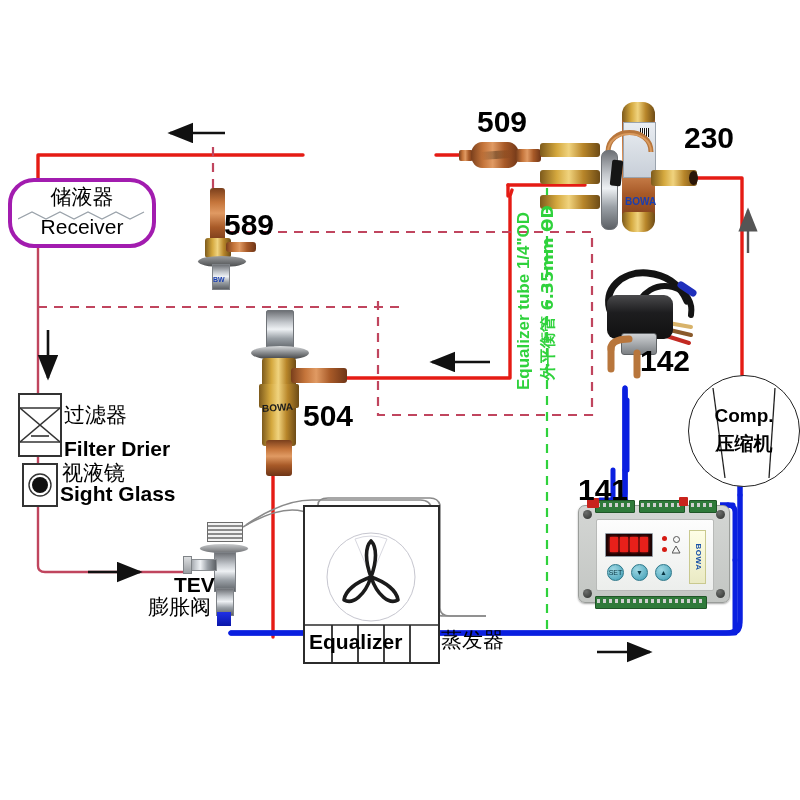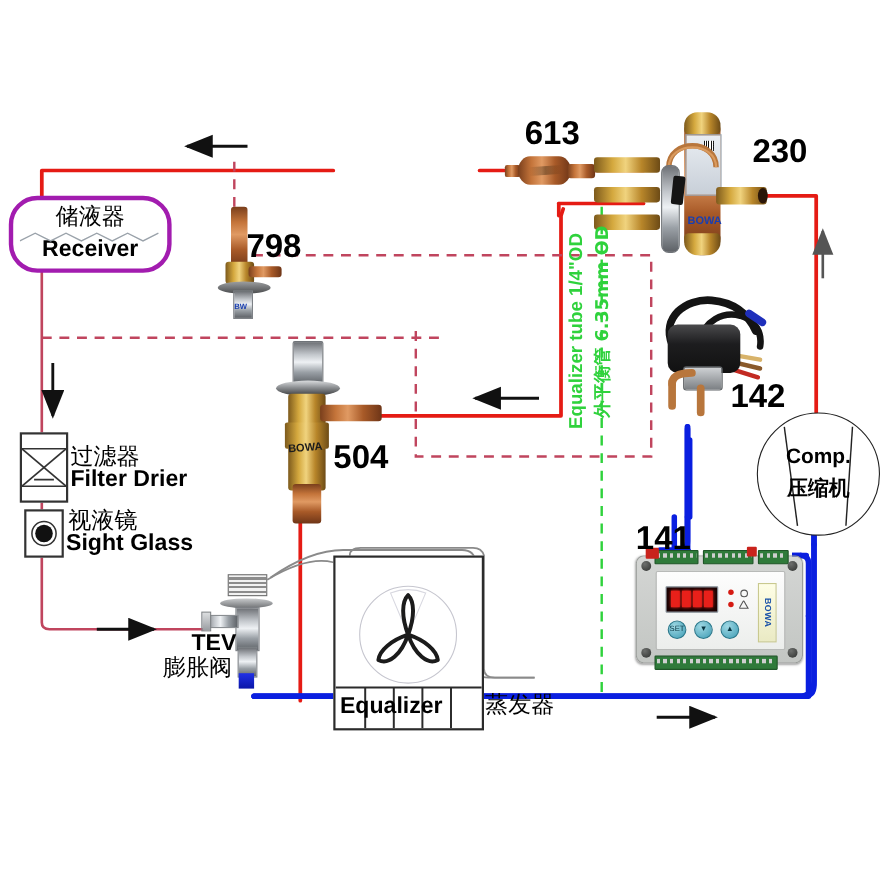--- a/index.html
+++ b/index.html
@@ -170,21 +170,21 @@
       <line x1="490" y1="362" x2="432" y2="362" marker-end="url(#ah)"></line>
       <line x1="597" y1="652" x2="650" y2="652" marker-end="url(#ah)"></line>
     </g>
     <g stroke="#555" stroke-width="2.4" fill="none">
       <line x1="748" y1="253" x2="748" y2="210" marker-end="url(#ahg)"></line>
     </g>
   </svg>
 
   <div class="part receiver" style="left:8px;top:178px;">
     <div class="lbl cn bigtxt" style="position:relative;top:-5px;">储液器</div>
-    <div class="lbl bigtxt" style="position:relative;top:3px;font-weight:700;">Receiver</div>
+    <div class="lbl bigtxt" style="position:relative;top:3px;font-weight:400;">Receiver</div>
     <svg class="recv-zig" viewBox="0 0 128 10" preserveAspectRatio="none">
       <path d="M0,8 L14,1 L28,8 L42,1 L56,8 L70,1 L84,8 L98,1 L112,8 L126,1" fill="none" stroke="#9aa2aa" stroke-width="1.2"></path>
     </svg>
   </div>
 
 
   <div class="part hxbox" style="left:303px;top:505px;width:133px;height:155px;">
     <svg width="133" height="155" viewBox="0 0 133 155">
       <circle cx="66" cy="70" r="44" fill="none" stroke="#c6c6cf" stroke-width="1"></circle>
       <path d="M66,70 L50,32 A46,46 0 0,1 82,32 Z" fill="none" stroke="#d8d8e0" stroke-width="1"></path>
@@ -206,21 +206,21 @@
   <div class="part fd" style="left:18px;top:393px;">
     <svg width="40" height="60" viewBox="0 0 40 60">
       <line x1="0" y1="13" x2="40" y2="13" stroke="#333" stroke-width="1.4"></line>
       <line x1="0" y1="47" x2="40" y2="47" stroke="#333" stroke-width="1.4"></line>
       <line x1="0" y1="13" x2="40" y2="47" stroke="#333" stroke-width="1.6"></line>
       <line x1="40" y1="13" x2="0" y2="47" stroke="#333" stroke-width="1.6"></line>
       <line x1="11" y1="41" x2="29" y2="41" stroke="#333" stroke-width="1.6"></line>
     </svg>
   </div>
   <div class="lbl cn bigtxt" style="left:64px;top:404px;">过滤器</div>
-  <div class="lbl bigtxt" style="left:64px;top:425px;font-weight:600;">Filter Drier</div>
+  <div class="lbl bigtxt" style="left:64px;top:438px;font-weight:600;">Filter Drier</div>
 
   <div class="part sg" style="left:22px;top:463px;">
     <svg width="32" height="40" viewBox="0 0 32 40">
       <circle cx="16" cy="20" r="11" fill="none" stroke="#333" stroke-width="1.4"></circle>
       <circle cx="16" cy="20" r="8" fill="#111"></circle>
     </svg>
   </div>
   <div class="lbl cn bigtxt" style="left:62px;top:462px;">视液镜</div>
   <div class="lbl bigtxt" style="left:60px;top:483px;font-weight:600;text-align:center;">Sight Glass</div>
 
@@ -250,21 +250,21 @@
   <div class="lbl cn bigtxt" style="left:148px;top:596px;">膨胀阀</div>
 
   <div class="part" style="left:459px;top:138px;width:82px;height:34px;">
     <div class="copper" style="position:absolute;left:0;top:12px;width:14px;height:11px;border-radius:2px;"></div>
     <div class="copper" style="position:absolute;left:12px;top:4px;width:48px;height:26px;
          border-radius:11px / 13px;"></div>
     <div class="copper" style="position:absolute;left:57px;top:11px;width:25px;height:13px;border-radius:3px;"></div>
     <div style="position:absolute;left:22px;top:13px;width:30px;height:8px;opacity:.45;
          background:linear-gradient(90deg,transparent,#3c2710,transparent);transform:rotate(-4deg);"></div>
   </div>
-  <div class="lbl num" style="left:477px;top:106px;">613</div>
+  <div class="lbl num" style="left:477px;top:106px;">509</div>
 
   <div class="part" style="left:585px;top:100px;width:105px;height:135px;">
 
     <div class="copperV" style="position:absolute;left:37px;top:4px;width:33px;height:128px;
          border-radius:15px;"></div>
 
     <div class="brass" style="position:absolute;left:37px;top:2px;width:33px;height:20px;
          border-radius:12px 12px 4px 4px;"></div>
     <div class="brass" style="position:absolute;left:37px;top:112px;width:33px;height:20px;
          border-radius:4px 4px 12px 12px;"></div>
@@ -298,21 +298,21 @@
 
   <div class="part" style="left:198px;top:188px;width:60px;height:92px;">
     <div class="copperV" style="position:absolute;left:12px;top:0;width:15px;height:56px;border-radius:3px;"></div>
     <div class="brass" style="position:absolute;left:7px;top:50px;width:26px;height:20px;border-radius:3px;"></div>
     <div class="copper" style="position:absolute;left:28px;top:54px;width:30px;height:10px;border-radius:3px;"></div>
     <div style="position:absolute;left:0;top:68px;width:48px;height:11px;border-radius:50%;
          background:linear-gradient(180deg,#9c9ea0,#4a4c4e);"></div>
     <div class="steelV" style="position:absolute;left:14px;top:76px;width:16px;height:24px;border:1px solid #7d8186;"></div>
     <div style="position:absolute;left:15px;top:88px;font-size:7px;color:#1a3fb0;font-weight:bold;">BW</div>
   </div>
-  <div class="lbl num" style="left:224px;top:209px;">798</div>
+  <div class="lbl num" style="left:224px;top:209px;">589</div>
 
   <div class="part" style="left:245px;top:310px;width:110px;height:165px;">
     <div class="steelV" style="position:absolute;left:21px;top:0;width:26px;height:38px;
          border:1px solid #6f7378;border-radius:2px;"></div>
     <div style="position:absolute;left:6px;top:36px;width:58px;height:14px;border-radius:50%;
          background:linear-gradient(180deg,#d9dbdd 0%,#8d9093 45%,#38393b 100%);"></div>
     <div class="brass" style="position:absolute;left:17px;top:48px;width:34px;height:88px;border-radius:3px;"></div>
     <div class="brass" style="position:absolute;left:14px;top:74px;width:40px;height:24px;border-radius:2px;"></div>
     <div style="position:absolute;left:17px;top:92px;font-size:10px;font-weight:bold;color:#1c1c1c;
          transform:rotate(-4deg);">BOWA</div>
@@ -332,21 +332,21 @@
     </svg>
     <div class="coil" style="left:12px;top:30px;width:66px;height:44px;"></div>
     <div style="position:absolute;left:26px;top:68px;width:34px;height:20px;border-radius:3px;
          background:linear-gradient(180deg,#cfd2d5,#7c8084);border:1px solid #5f6366;"></div>
     <svg style="position:absolute;left:0;top:0;" width="110" height="115">
       <path d="M16,82 L16,104" stroke="#b8763c" stroke-width="7" fill="none" stroke-linecap="round"></path>
       <path d="M16,84 C16,76 24,74 34,74" stroke="#b8763c" stroke-width="7" fill="none" stroke-linecap="round"></path>
       <path d="M42,88 L42,110" stroke="#b8763c" stroke-width="7" fill="none" stroke-linecap="round"></path>
     </svg>
   </div>
-  <div class="lbl num" style="left:640px;top:345px;padding-left:24px;">142</div>
+  <div class="lbl num" style="left:640px;top:345px;">142</div>
 
   <div class="part compcircle" style="left:688px;top:375px;">
     <svg style="position:absolute;left:0;top:0;" width="110" height="110">
       <path d="M24,12 L36,102" fill="none" stroke="#222" stroke-width="1.3"></path>
       <path d="M86,12 L80,102" fill="none" stroke="#222" stroke-width="1.3"></path>
     </svg>
     <div class="comp-lbl" style="position:relative;top:-2px;">Comp.</div>
     <div class="comp-lbl cn" style="position:relative;top:2px;">压缩机</div>
   </div>
 

